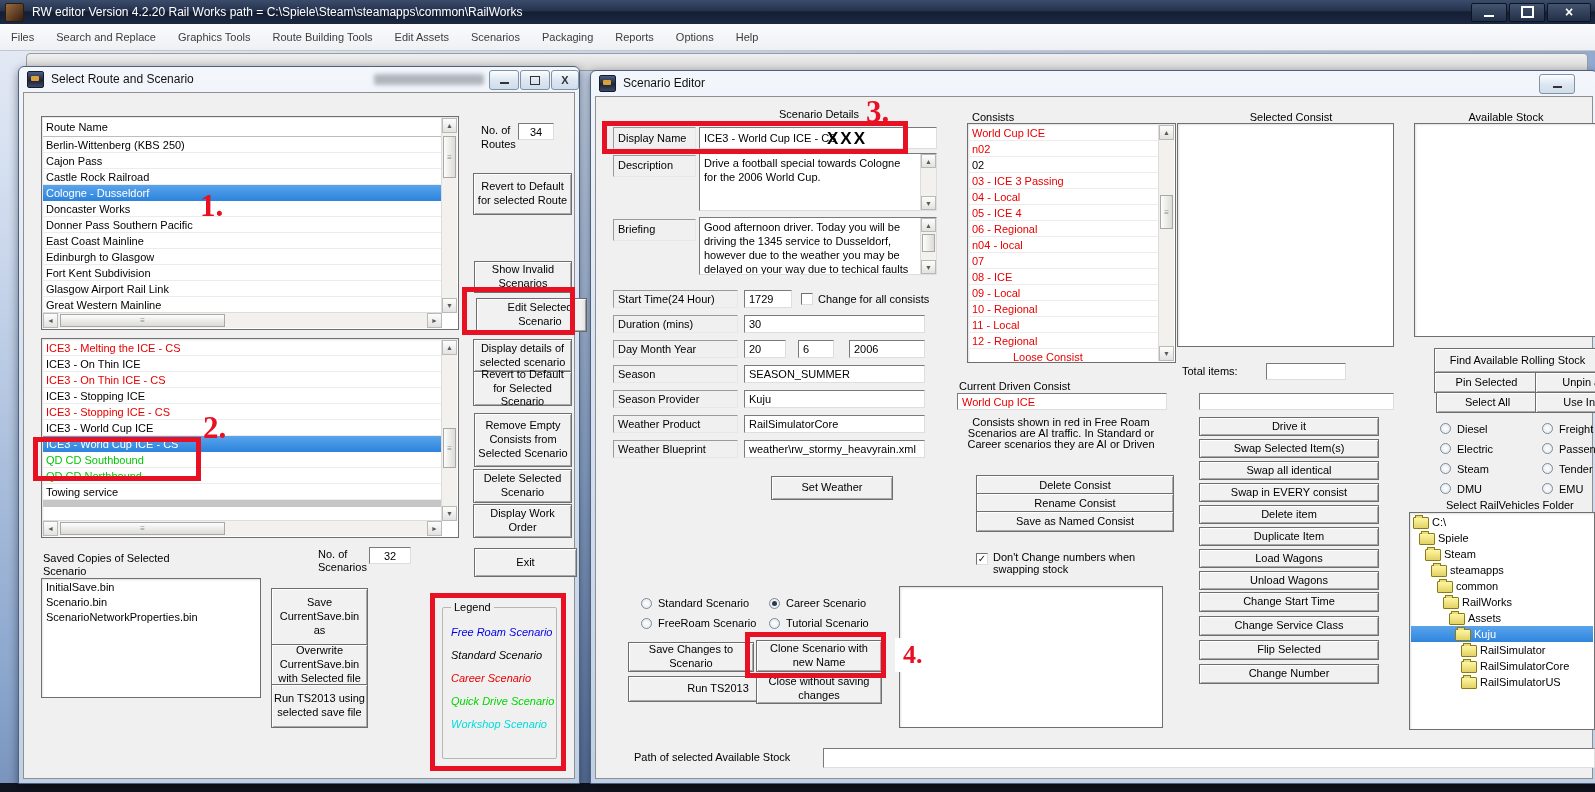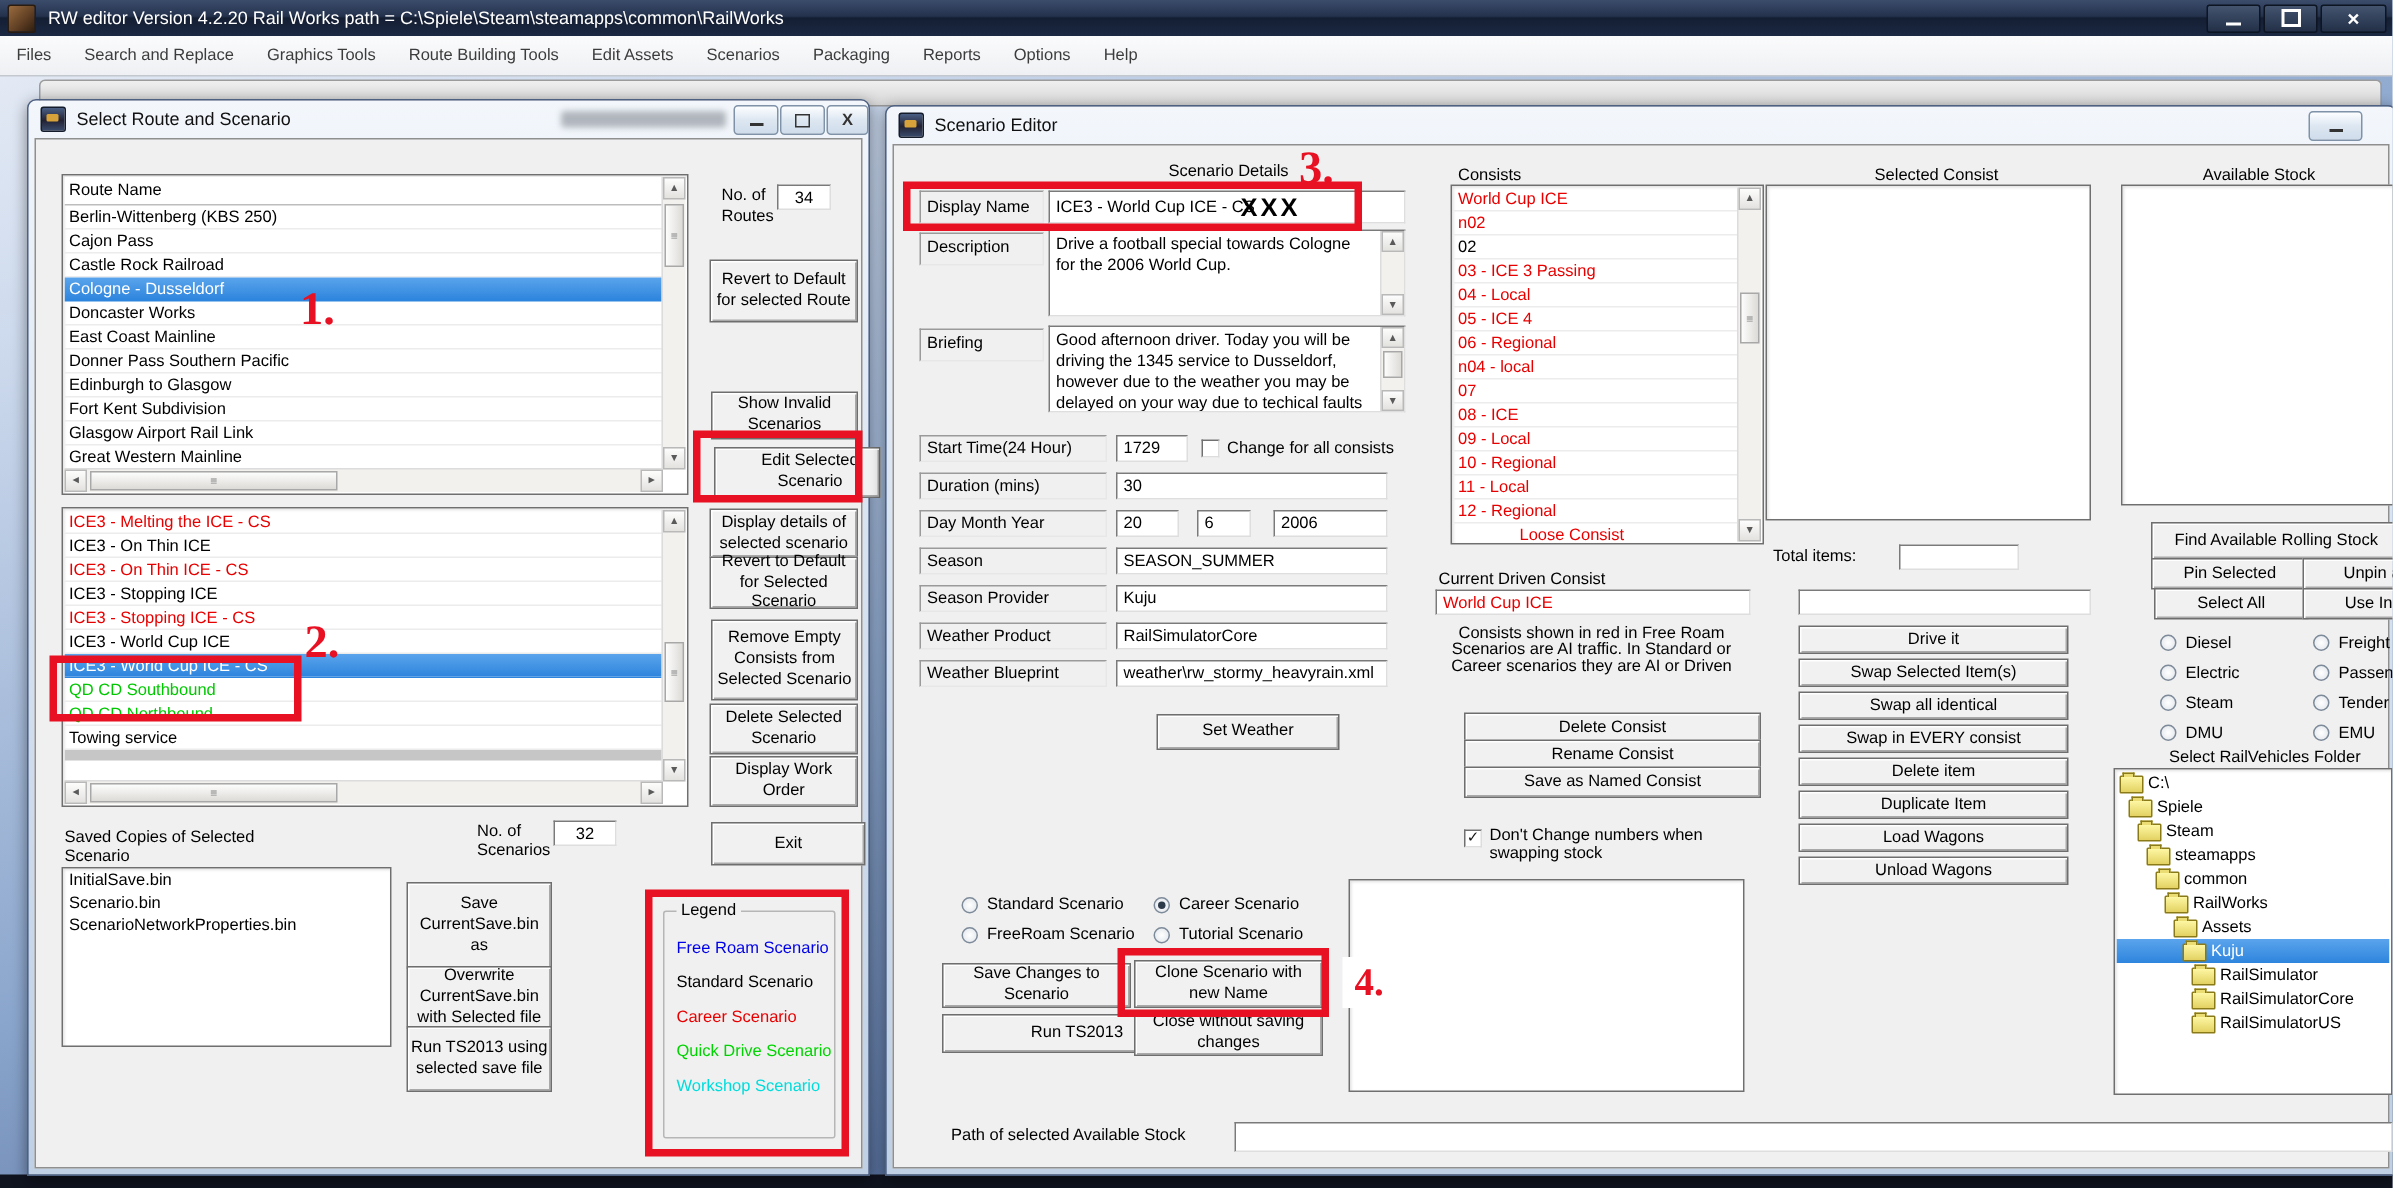--- a/index.html
+++ b/index.html
@@ -142,22 +142,22 @@
   <div class="listbox" style="left:22px;top:49px;width:416px;height:212px;">
     <div class="rows has-v has-h">
       <div class="hdr">Route Name</div>
       <div>
 
       <div class="row">Berlin-Wittenberg (KBS 250)</div>
           <div class="row">Cajon Pass</div>
           <div class="row">Castle Rock Railroad</div>
           <div class="row selected">Cologne - Dusseldorf</div>
           <div class="row">Doncaster Works</div>
+          <div class="row">Donner Pass Southern Pacific</div>
           <div class="row">East Coast Mainline</div>
-          <div class="row">Donner Pass Southern Pacific</div>
           <div class="row">Edinburgh to Glasgow</div>
           <div class="row">Fort Kent Subdivision</div>
           <div class="row">Glasgow Airport Rail Link</div>
           <div class="row">Great Western Mainline</div>
         </div>
     </div>
     <div class="vscroll short">
       <div class="sb-btn" style="top:0;">▲</div>
       <div class="sb-thumb" style="top:18px;height:42px;">≡</div>
       <div class="sb-btn" style="bottom:0;">▼</div>
@@ -226,21 +226,21 @@
   <span class="abs" style="left:299px;top:481px;">No. of</span>
   <span class="abs" style="left:299px;top:494px;">Scenarios</span>
   <div class="field" style="left:350px;top:480px;width:42px;height:17px;justify-content:center;">32</div>
 
   <div class="btn" style="left:252px;top:521px;width:91px;height:54px;">Save CurrentSave.bin as</div>
   <div class="btn" style="left:252px;top:577px;width:91px;height:38px;">Overwrite CurrentSave.bin with Selected file</div>
   <div class="btn" style="left:252px;top:617px;width:91px;height:40px;">Run TS2013 using selected save file</div>
 
   <div class="groupbox" style="left:423px;top:540px;width:113px;height:150px;">
     <span class="groupbox-title">Legend</span>
-    <div style="position:absolute;left:8px;top:18px;right:2px;display:flex;flex-direction:column;gap:11px;">
+    <div style="position:absolute;left:8px;top:18px;right:2px;display:flex;flex-direction:column;gap:11px;font-style:italic;">
 
     <div style="white-space: nowrap; color: rgb(0, 0, 232);">Free Roam Scenario</div>
         <div style="white-space: nowrap; color: rgb(0, 0, 0);">Standard Scenario</div>
         <div style="white-space: nowrap; color: rgb(232, 0, 0);">Career Scenario</div>
         <div style="white-space: nowrap; color: rgb(0, 212, 0);">Quick Drive Scenario</div>
         <div style="white-space: nowrap; color: rgb(0, 220, 220);">Workshop Scenario</div>
       </div>
   </div>
 </div>
 
@@ -370,20 +370,27 @@
 
   <div class="btn" style="position:relative;height:15px;">Drive it</div>
       <div class="btn" style="position:relative;height:15px;">Swap Selected Item(s)</div>
       <div class="btn" style="position:relative;height:15px;">Swap all identical</div>
       <div class="btn" style="position:relative;height:15px;">Swap in EVERY consist</div>
       <div class="btn" style="position:relative;height:15px;">Delete item</div>
       <div class="btn" style="position:relative;height:15px;">Duplicate Item</div>
       <div class="btn" style="position:relative;height:15px;">Load Wagons</div>
       <div class="btn" style="position:relative;height:15px;">Unload Wagons</div>
     </div>
+  <div class="abs" style="left:608px;top:521px;width:180px;display:flex;flex-direction:column;gap:4px;">
+
+  <div class="btn" style="position:relative;height:16px;">Change Start Time</div>
+      <div class="btn" style="position:relative;height:16px;">Change Service Class</div>
+      <div class="btn" style="position:relative;height:16px;">Flip Selected</div>
+      <div class="btn" style="position:relative;height:16px;">Change Number</div>
+    </div>
 
   <span class="abs" style="left:855px;top:40px;width:120px;text-align:center;">Available Stock</span>
   <div class="listbox" style="left:823px;top:52px;width:180px;height:212px;"></div>
 
   <div class="btn" style="left:843px;top:277px;width:161px;height:21px;">Find Available Rolling Stock</div>
   <div class="btn" style="left:843px;top:301px;width:99px;height:17px;">Pin Selected</div>
   <div class="btn" style="left:944px;top:301px;width:100px;height:17px;">Unpin all it</div>
   <div class="btn" style="left:845px;top:321px;width:97px;height:17px;">Select All</div>
   <div class="btn" style="left:944px;top:321px;width:100px;height:17px;">Use Index</div>
 

